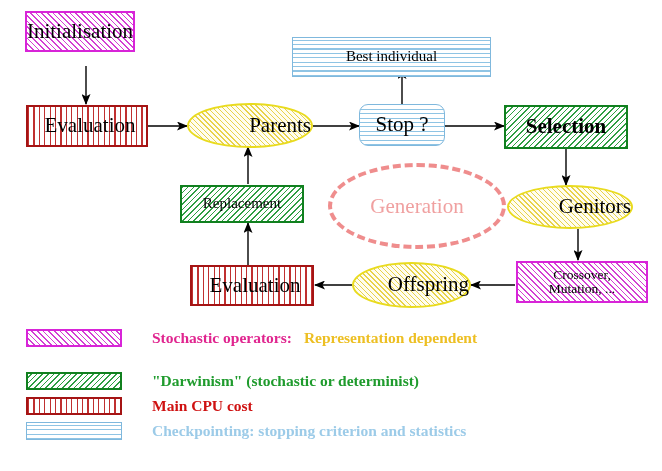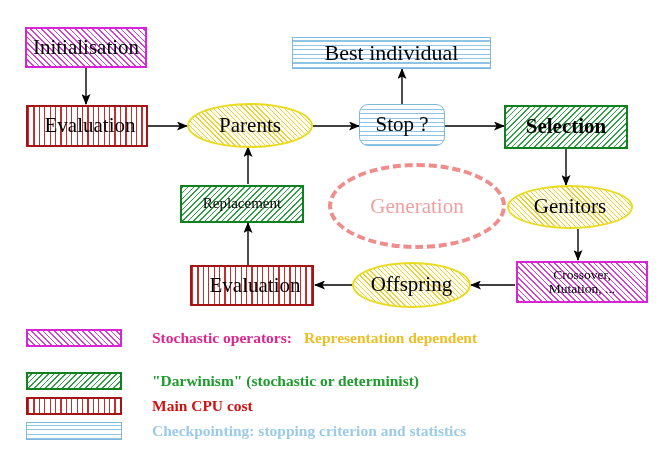--- a/index.html
+++ b/index.html
@@ -38,20 +38,21 @@
     background-color:#ffffff;
     background-image:repeating-linear-gradient(0deg,
        #8fc4e4 0px,#8fc4e4 1.1px,rgba(255,255,255,0) 1.1px,rgba(255,255,255,0) 4.4px);
     border:1.5px solid #7fb8dd;
   }
   .fill-yellow{
     background-color:#fffdf0;
     background-image:repeating-linear-gradient(45deg,
        #e8d24a 0px,#e8d24a 1.0px,rgba(255,255,255,0) 1.0px,rgba(255,255,255,0) 3.6px);
     border:2px solid #e9db1e;
+    justify-content:flex-end;
   }
 
   .ellipse{border-radius:50%;}
   .rounded{border-radius:9px;}
 
   .generation-ellipse{
     position:absolute;border-radius:50%;
     border:4px dashed #ef8d8d;background:transparent;
     display:flex;align-items:center;justify-content:center;
     color:#f0a0a0;
@@ -98,33 +99,33 @@
       <line x1="515" y1="285" x2="471" y2="285"></line>
 
       <line x1="352" y1="285" x2="315" y2="285"></line>
 
       <line x1="248" y1="265" x2="248" y2="223"></line>
 
       <line x1="248" y1="184" x2="248" y2="147"></line>
     </g>
   </svg>
 
-  <div class="node fill-magenta" style="left:25px;top:27px;width:122px;height:41px;font-size:21px;">
+  <div class="node fill-magenta" style="left:25px;top:11px;width:110px;height:41px;font-size:21px;">
     <span>Initialisation</span>
   </div>
 
   <div class="node fill-red" style="left:26px;top:105px;width:122px;height:42px;font-size:21px;">
     <span>Evaluation</span>
   </div>
 
   <div class="node fill-yellow ellipse" style="left:187px;top:103px;width:126px;height:45px;font-size:21px;">
     <span>Parents</span>
   </div>
 
-  <div class="node fill-blue" style="left:292px;top:37px;width:199px;height:32px;font-size:22px;">
+  <div class="node fill-blue" style="left:292px;top:37px;width:199px;height:40px;font-size:15px;">
     <span>Best individual</span>
   </div>
 
   <div class="node fill-blue rounded" style="left:359px;top:104px;width:86px;height:42px;font-size:21px;">
     <span>Stop ?</span>
   </div>
 
   <div class="node fill-green" style="left:504px;top:105px;width:124px;height:44px;font-size:21px;font-weight:bold;">
     <span>Selection</span>
   </div>

